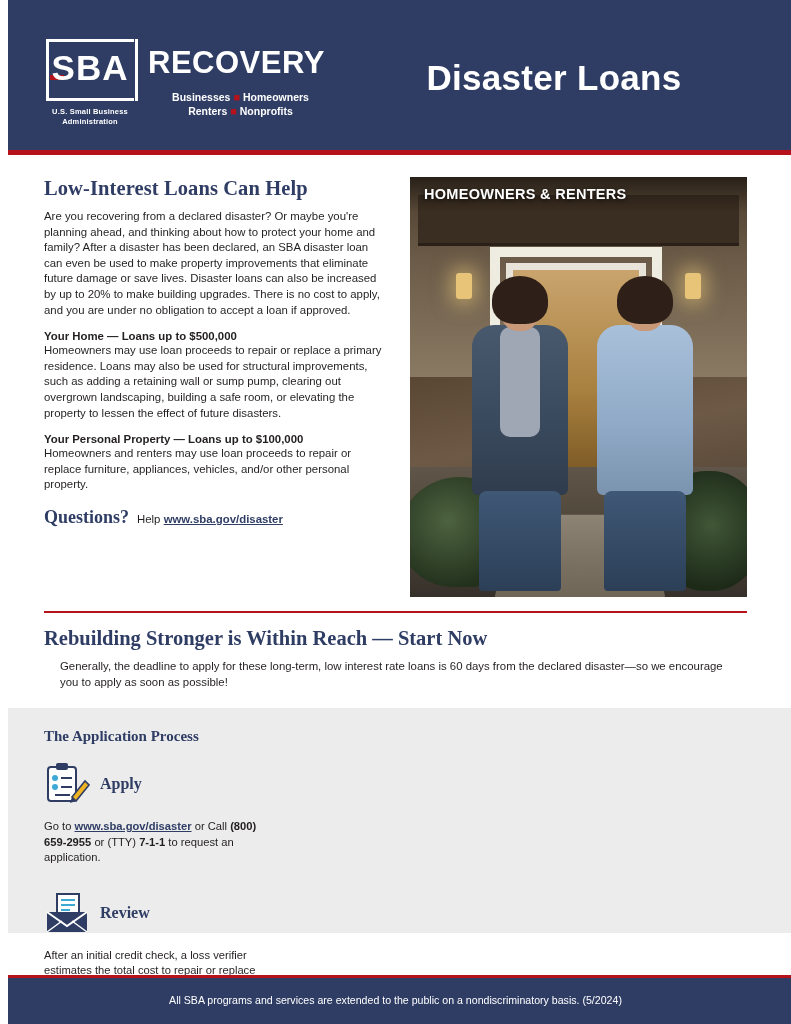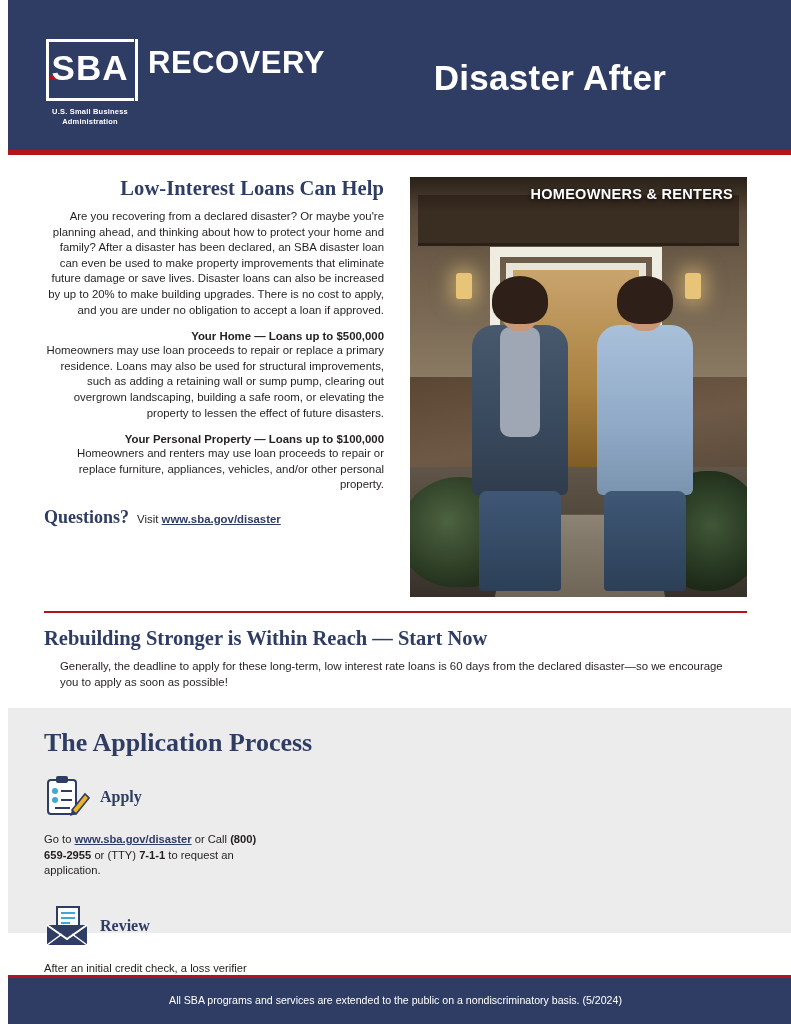--- a/index.html
+++ b/index.html
@@ -137,21 +137,20 @@
     font-size: 35px;
     color: #ffffff;
     letter-spacing: .3px;
   }
 
   
   .content {
     padding: 22px 44px 0 44px;
     display: flex;
     gap: 26px;
-    text-align: right;
   }
   .col-left {
     width: 340px;
   }
   h2.section-head {
     margin: 0 0 9px 0;
     font-family: "Liberation Serif", serif;
     font-weight: bold;
     font-size: 20.5px;
     color: #2f3d65;
@@ -343,21 +342,21 @@
   .process {
     background: #ececec;
     padding: 20px 44px 26px 44px;
     height: 225px;
     box-sizing: border-box;
   }
   .process h2 {
     margin: 0 0 14px 0;
     font-family: "Liberation Serif", serif;
     font-weight: bold;
-    font-size: 26px;
+    font-size: 15px;
     color: #2f3d65;
   }
   .steps {
     display: flex;
     gap: 22px;
     flex-direction: column;
   }
   .step {
     width: 216px;
   }
@@ -421,42 +420,54 @@
           <div class="redbar"></div>
           <div class="letters">SBA</div>
         </div>
         <div class="agency">
           <div>U.S. Small Business</div>
           <div>Administration</div>
         </div>
       </div>
       <div class="disaster-recovery">
         <div class="dr-line">RECOVERY</div>
+        <div class="audience">
+          <div>
+            <span>Businesses</span>
+            <span class="dot">■</span>
+            <span>Homeowners</span>
+          </div>
+          <div>
+            <span>Renters</span>
+            <span class="dot">■</span>
+            <span>Nonprofits</span>
+          </div>
+        </div>
       </div>
     </div>
     <div class="header-title">
-      <h1>Disaster After</h1>
+      <h1>Disaster Loans</h1>
     </div>
   </div>
 
   <div class="content">
     <div class="col-left">
       <h2 class="section-head">Low-Interest Loans Can Help</h2>
       <p class="body-text">Are you recovering from a declared disaster? Or maybe you're planning ahead, and thinking about how to protect your home and family? After a disaster has been declared, an SBA disaster loan can even be used to make property improvements that eliminate future damage or save lives. Disaster loans can also be increased by up to 20% to make building upgrades. There is no cost to apply, and you are under no obligation to accept a loan if approved.</p>
 
       <p class="sub-head">Your Home — Loans up to $500,000</p>
       <p class="body-text">Homeowners may use loan proceeds to repair or replace a primary residence. Loans may also be used for structural improvements, such as adding a retaining wall or sump pump, clearing out overgrown landscaping, building a safe room, or elevating the property to lessen the effect of future disasters.</p>
 
       <p class="sub-head">Your Personal Property — Loans up to $100,000</p>
       <p class="body-text">Homeowners and renters may use loan proceeds to repair or replace furniture, appliances, vehicles, and/or other personal property.</p>
 
       <div class="questions-row">
         <span class="questions-label">Questions?</span>
         <span class="questions-text">
-          <span>Visit</span>
+          <span>Help</span>
           <a class="link" href="#">www.sba.gov/disaster</a>
         </span>
       </div>
     </div>
 
     <div class="col-right">
       <div class="photo">
         <div class="house-wall"></div>
         <div class="porch-roof"></div>
         <div class="door-frame"></div>

